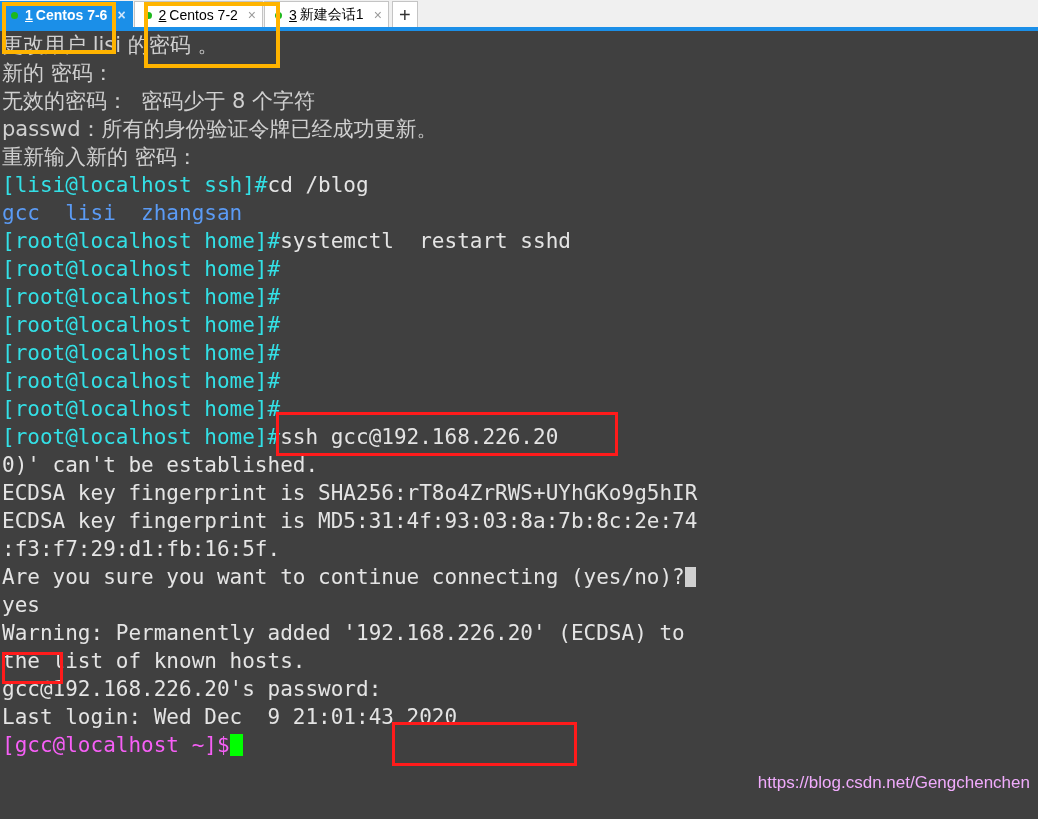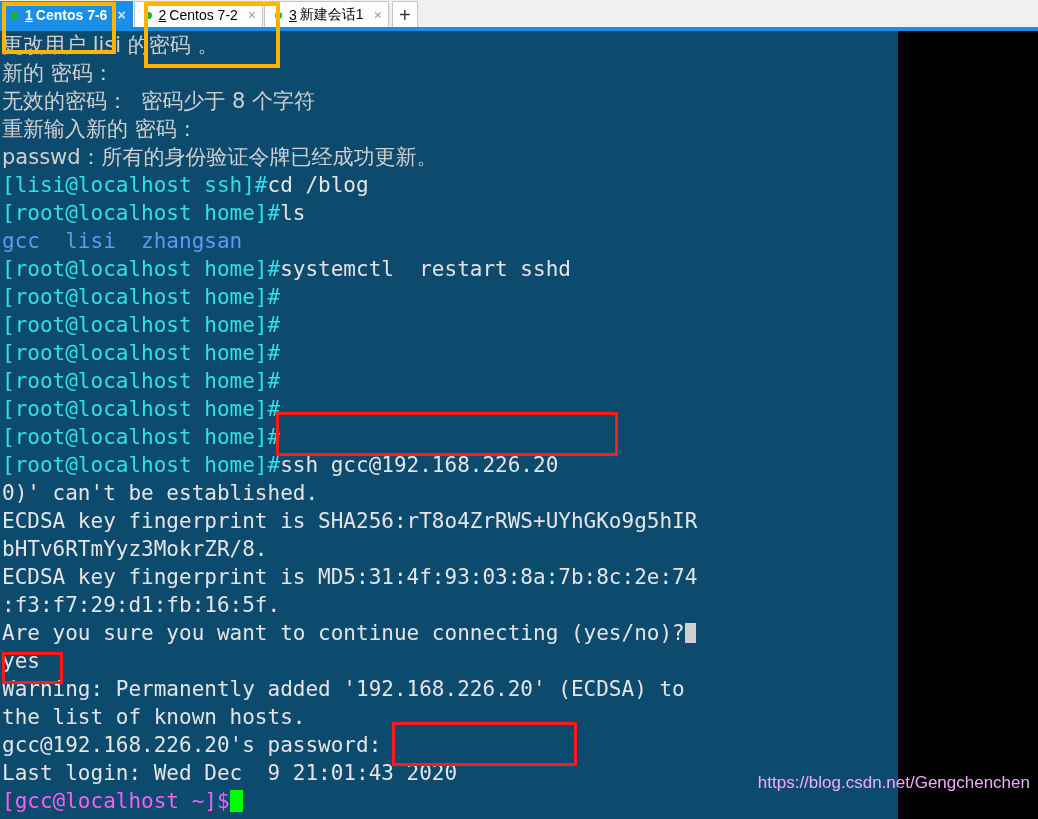--- a/index.html
+++ b/index.html
@@ -99,23 +99,23 @@
     left: 0; top: 27px;
     width: 1038px;
     height: 4px;
     background: #1b8fe8;
   }
 
   
   .terminal {
     position: absolute;
     left: 0; top: 31px;
-    width: 898px;
+    width: 1038px;
     height: 788px;
-    background: #0c4a6e;
+    background: #404040;
     padding: 0 2px;
     overflow: hidden;
   }
 
   .line {
     height: 28px;
     line-height: 28px;
     font-size: 21px;
     white-space: pre;
     color: #d8d8d8;
@@ -193,36 +193,34 @@
       </div>
     <div class="tab-add">+</div>
     <div class="tabbar-filler"></div>
   </div>
   <div class="tab-underline"></div>
 
   <div class="terminal" id="terminal">
       <div class="line cjk"><span class="c-grey">更改用户 lisi 的密码 。</span></div>
       <div class="line cjk"><span class="c-grey">新的 密码：</span></div>
       <div class="line cjk"><span class="c-grey">无效的密码：  密码少于 8 个字符</span></div>
+      <div class="line cjk"><span class="c-grey">passwd：所有的身份验证令牌已经成功更新。</span></div>
       <div class="line cjk"><span class="c-grey">重新输入新的 密码：</span></div>
-      <div class="line cjk"><span class="c-grey">passwd：所有的身份验证令牌已经成功更新。</span></div>
       <div class="line"><span class="c-cyan">[lisi@localhost ssh]#</span><span class="c-white">cd /blog</span></div>
-      <div class="line"><span class="c-cyan">[root@localhost home]#</span><span class="c-white">ls</span></div>
       <div class="line"><span class="c-blue">gcc  lisi  zhangsan</span></div>
       <div class="line"><span class="c-cyan">[root@localhost home]#</span><span class="c-white">systemctl  restart sshd</span></div>
       <div class="line"><span class="c-cyan">[root@localhost home]#</span></div>
       <div class="line"><span class="c-cyan">[root@localhost home]#</span></div>
       <div class="line"><span class="c-cyan">[root@localhost home]#</span></div>
       <div class="line"><span class="c-cyan">[root@localhost home]#</span></div>
       <div class="line"><span class="c-cyan">[root@localhost home]#</span></div>
       <div class="line"><span class="c-cyan">[root@localhost home]#</span></div>
       <div class="line"><span class="c-cyan">[root@localhost home]#</span><span class="c-white">ssh gcc@192.168.226.20</span></div>
       <div class="line"><span class="c-white">0)' can't be established.</span></div>
       <div class="line"><span class="c-white">ECDSA key fingerprint is SHA256:rT8o4ZrRWS+UYhGKo9g5hIR</span></div>
-      <div class="line"><span class="c-white">bHTv6RTmYyz3MokrZR/8.</span></div>
       <div class="line"><span class="c-white">ECDSA key fingerprint is MD5:31:4f:93:03:8a:7b:8c:2e:74</span></div>
       <div class="line"><span class="c-white">:f3:f7:29:d1:fb:16:5f.</span></div>
       <div class="line"><span class="c-white">Are you sure you want to continue connecting (yes/no)?</span><span class="cursor-block"></span></div>
       <div class="line"><span class="c-white">yes</span></div>
       <div class="line"><span class="c-white">Warning: Permanently added '192.168.226.20' (ECDSA) to</span></div>
       <div class="line"><span class="c-white">the list of known hosts.</span></div>
       <div class="line"><span class="c-white">gcc@192.168.226.20's password:</span></div>
       <div class="line"><span class="c-white">Last login: Wed Dec  9 21:01:43 2020</span></div>
       <div class="line"><span class="c-magenta">[gcc@localhost ~]$</span><span class="cursor-green"></span></div>
     </div>

